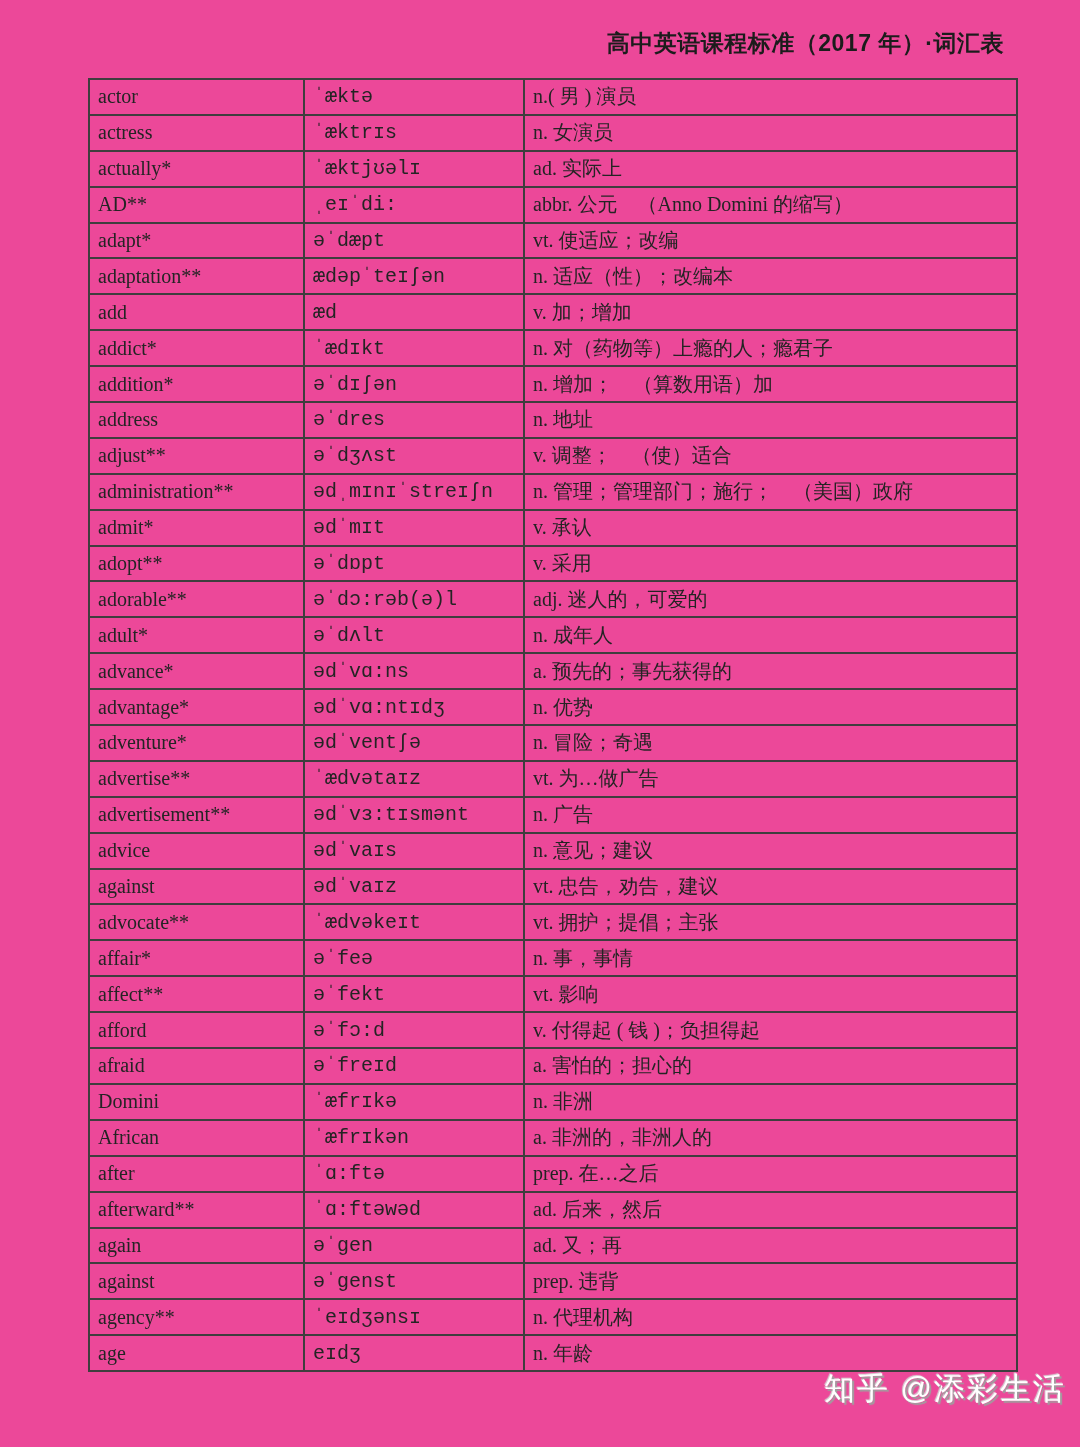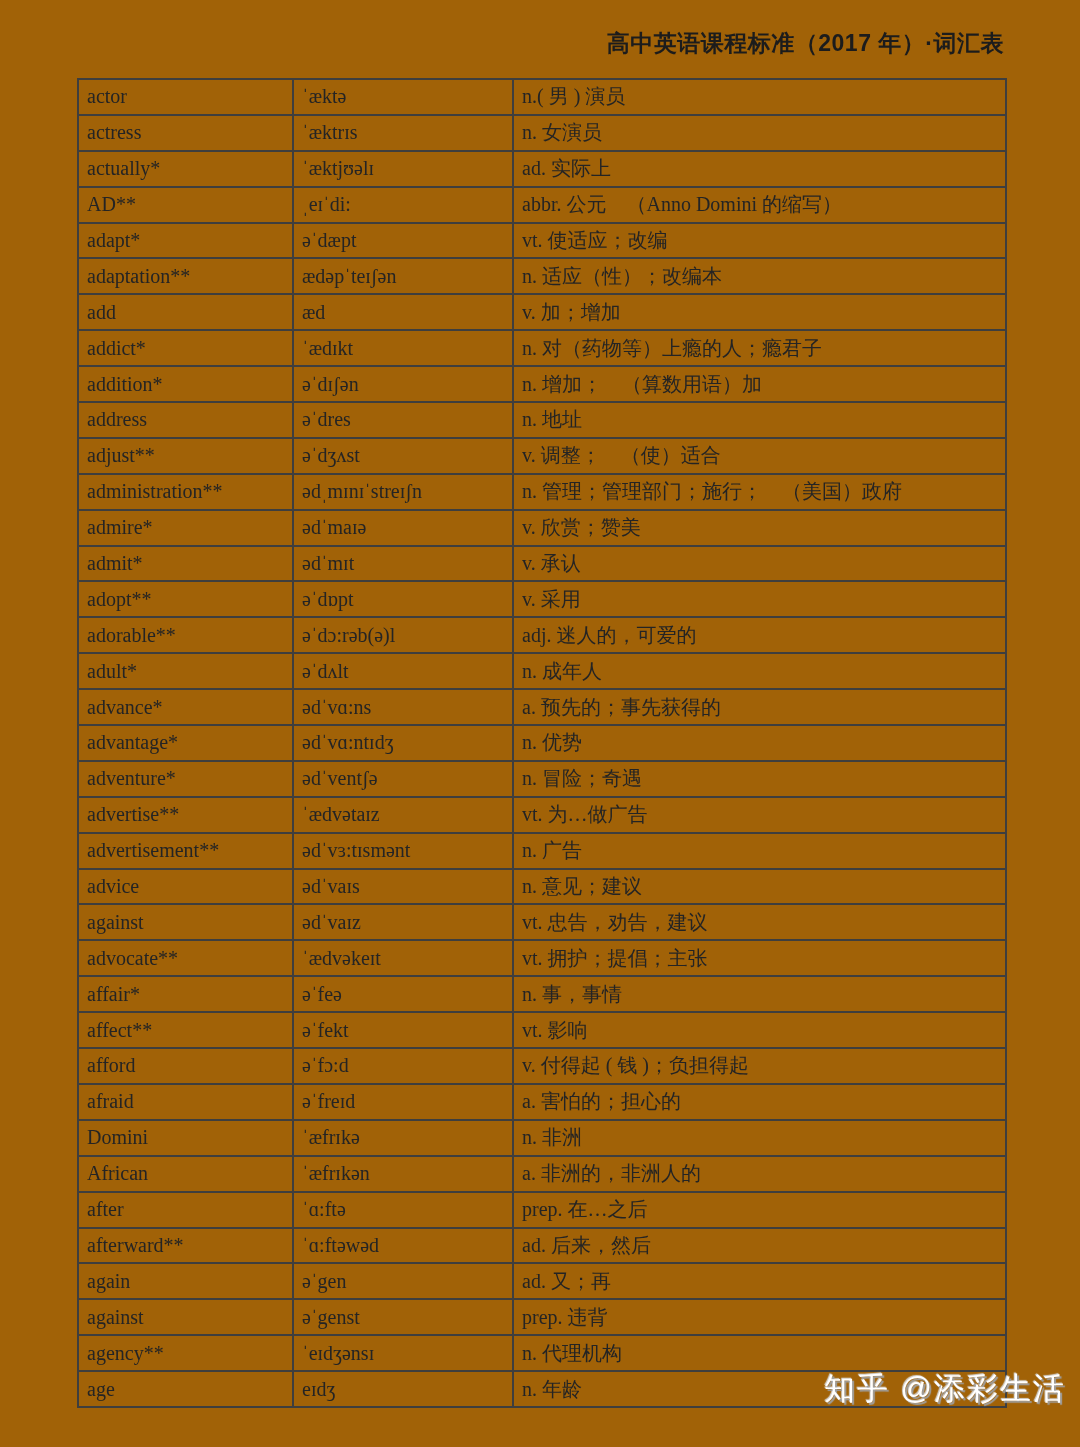--- a/index.html
+++ b/index.html
@@ -4,59 +4,59 @@
 <style>
   html, body {
     margin: 0;
     padding: 0;
     background: #ffffff;
   }
   .page {
     position: relative;
     width: 1080px;
     height: 1447px;
-    background: #a16207;
+    background: #ec4899;
     overflow: hidden;
     font-family: "Liberation Serif", "DejaVu Serif", serif;
     color: #242424;
   }
   .header-title {
     position: absolute;
     top: 28px;
     right: 76px;
     font-size: 23px;
     font-weight: bold;
     color: #1c1c1c;
     letter-spacing: 0.5px;
     font-family: "Liberation Sans", "DejaVu Sans", sans-serif;
     white-space: nowrap;
   }
   table.vocab {
     position: absolute;
-    left: 77px;
+    left: 88px;
     top: 78px;
     width: 928px;
     border-collapse: collapse;
     table-layout: fixed;
   }
   table.vocab td {
     border: 2px solid #3e3e3e;
     height: 33.9px;
     padding: 0 4px 0 8px;
     font-size: 20px;
     vertical-align: middle;
     white-space: nowrap;
     overflow: hidden;
     color: #242424;
   }
   td.cell-word {
     font-family: "Liberation Serif", "DejaVu Serif", serif;
   }
   td.cell-phon {
-    font-family: Liberation Serif, serif;
+    font-family: Liberation Mono, monospace;
     font-size: 19px;
   }
   td.cell-def {
     font-family: "Liberation Serif", "DejaVu Serif", serif;
     margin-left: 19px;
   }
   .watermark {
     position: absolute;
     right: 14px;
     bottom: 37px;
@@ -137,25 +137,20 @@
           <td class="cell-word">adjust**</td>
           <td class="cell-phon">əˈdʒʌst</td>
           <td class="cell-def">v. 调整；　（使）适合</td>
         </tr>
         <tr>
           <td class="cell-word">administration**</td>
           <td class="cell-phon">ədˌmɪnɪˈstreɪʃn</td>
           <td class="cell-def">n. 管理；管理部门；施行；　（美国）政府</td>
         </tr>
         <tr>
-          <td class="cell-word">admire*</td>
-          <td class="cell-phon">ədˈmaɪə</td>
-          <td class="cell-def">v. 欣赏；赞美</td>
-        </tr>
-        <tr>
           <td class="cell-word">admit*</td>
           <td class="cell-phon">ədˈmɪt</td>
           <td class="cell-def">v. 承认</td>
         </tr>
         <tr>
           <td class="cell-word">adopt**</td>
           <td class="cell-phon">əˈdɒpt</td>
           <td class="cell-def">v. 采用</td>
         </tr>
         <tr>

